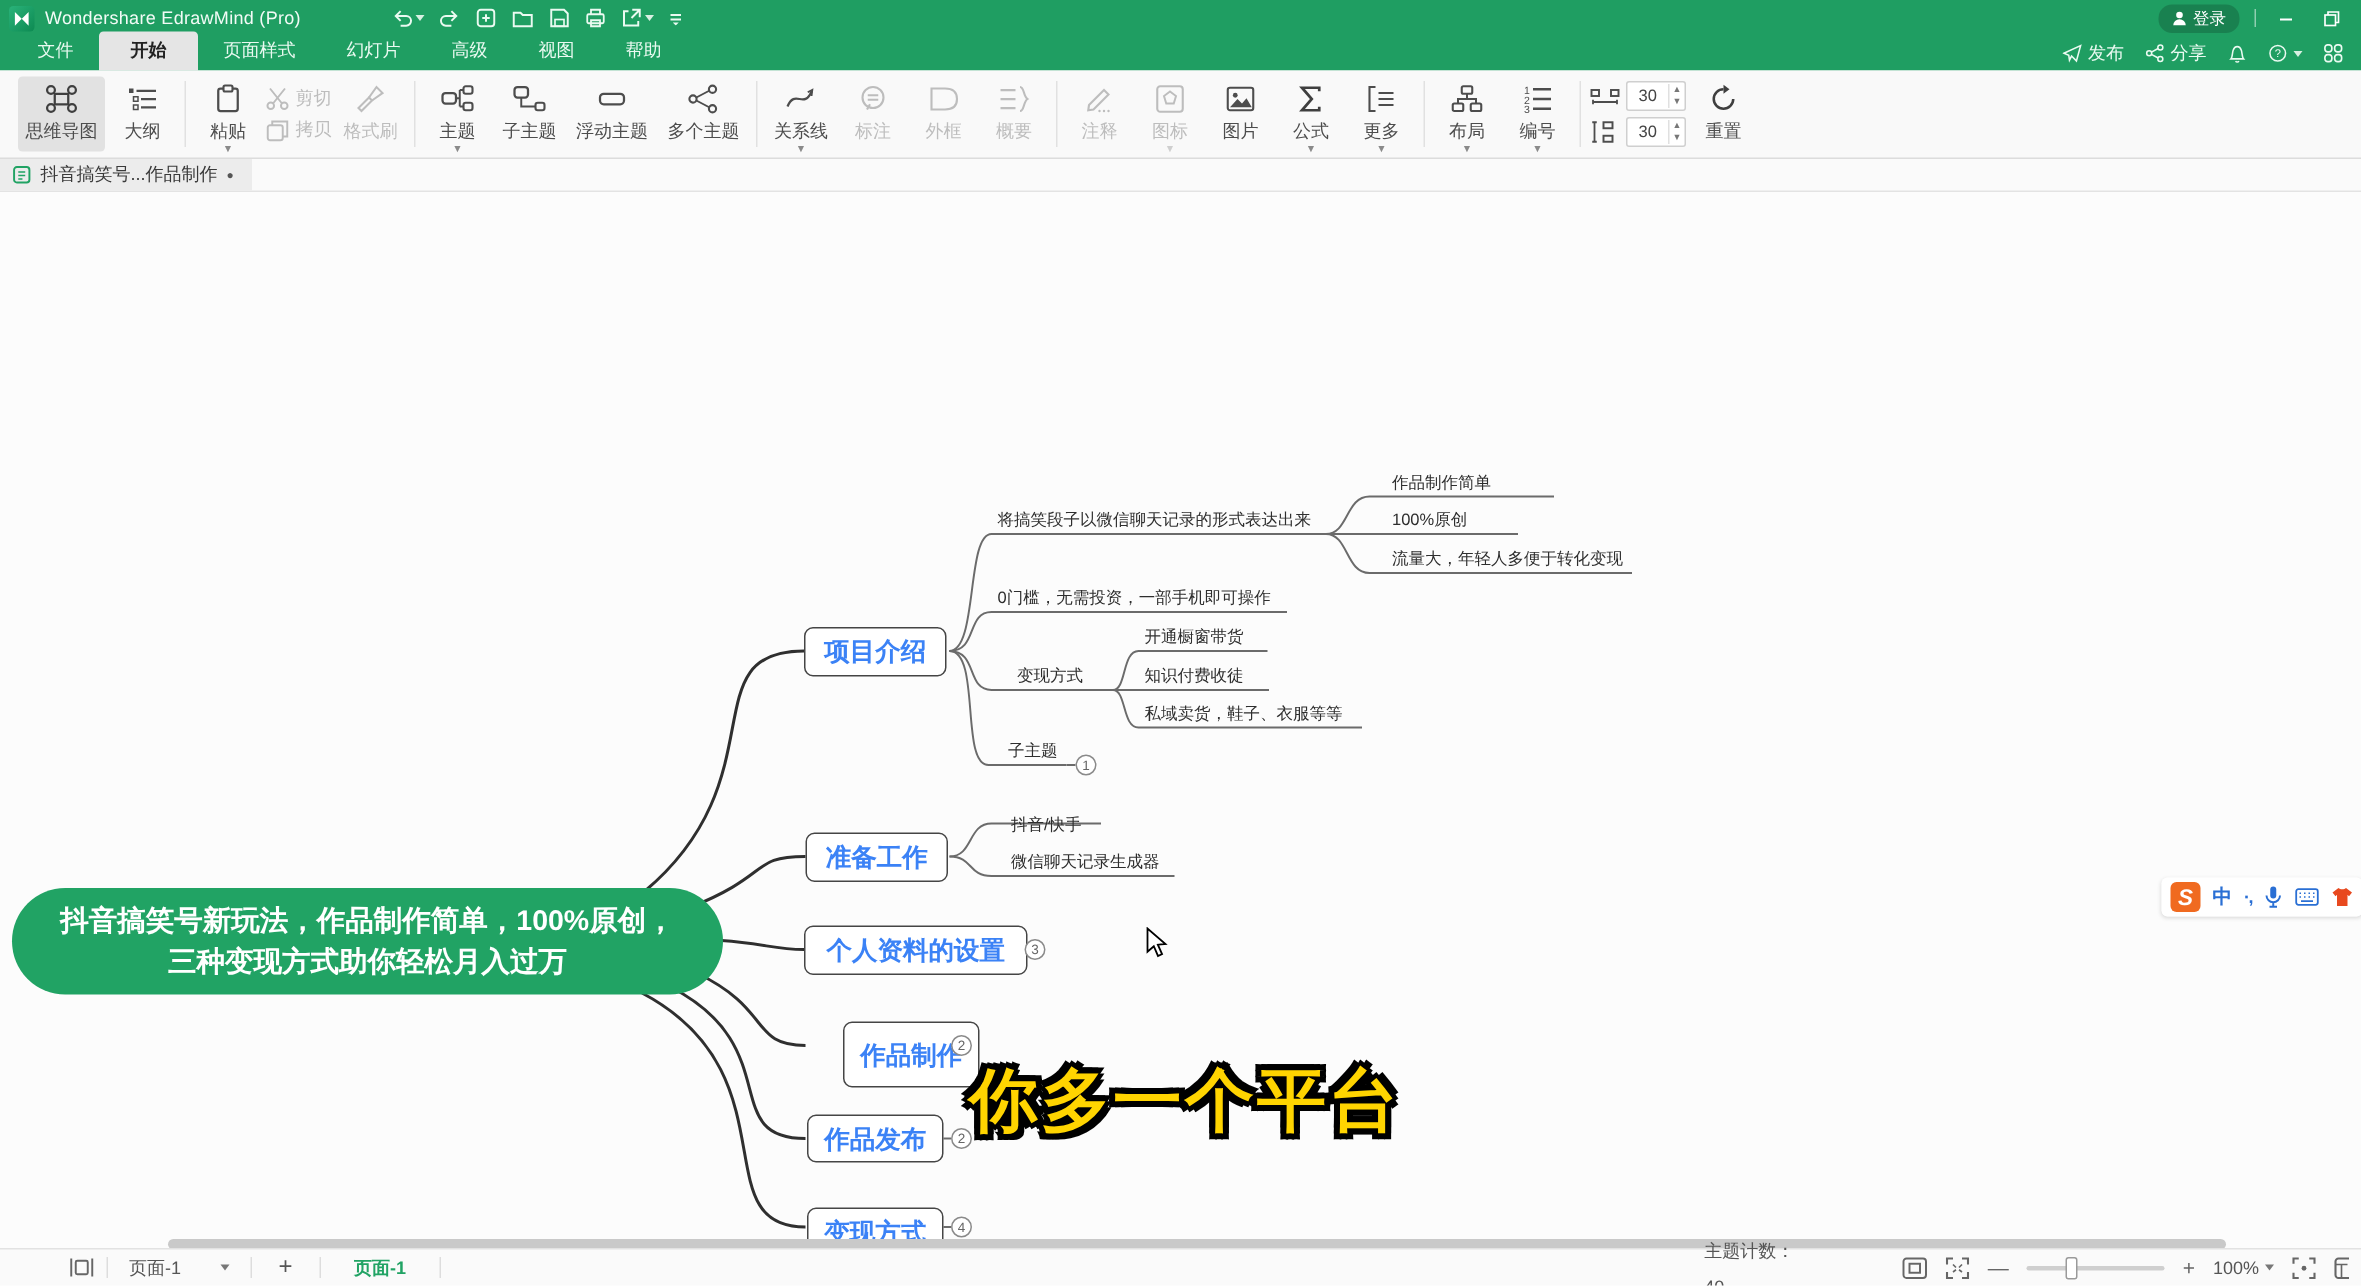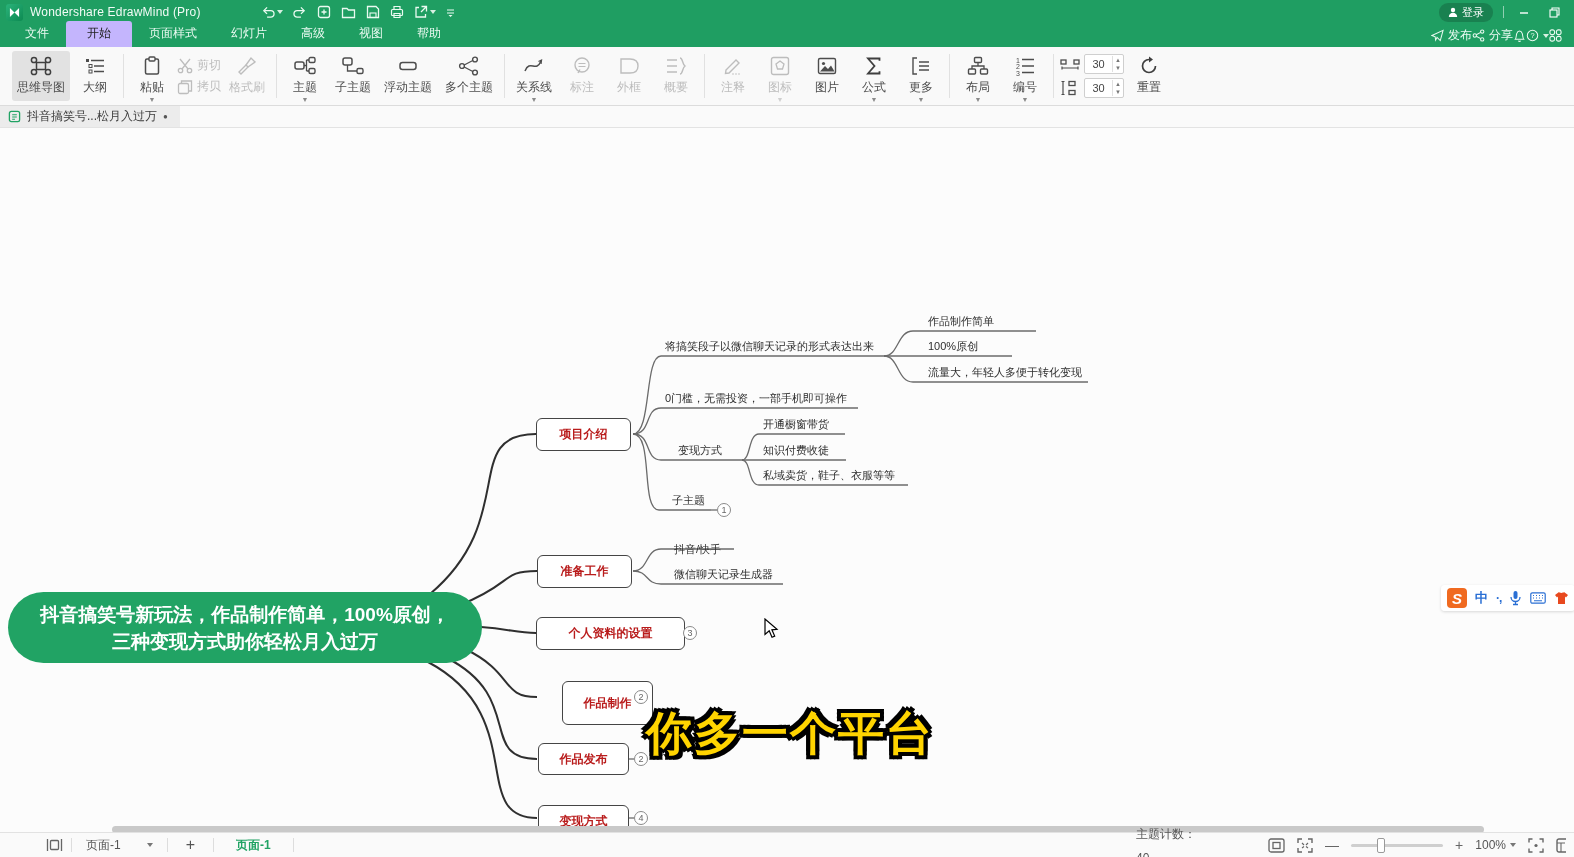--- a/index.html
+++ b/index.html
@@ -16,22 +16,22 @@
   .caret-w { width:0; height:0; border-left:3px solid transparent; border-right:3px solid transparent; border-top:4px solid #d8f0e2; }
   .tb-right { margin-left:auto; display:flex; align-items:center; gap:10px; padding-right:10px; }
   .login-pill { display:flex; align-items:center; gap:4px; background:rgba(0,0,0,.18); border-radius:9px; padding:2px 9px; font-size:11px; color:#fff; }
   .tb-sep { width:1px; height:12px; background:rgba(255,255,255,.5); }
   .win-btn { width:20px; height:16px; display:flex; align-items:center; justify-content:center; }
 
   
   .menubar { position:absolute; left:0; top:24px; width:1574px; height:23px; background:#1f9e62; display:flex; align-items:flex-end; }
   .menu-items { display:flex; align-items:flex-end; padding-left:8px; }
   .menu-item { font-size:12px; color:#eafaf1; padding:4px 17px 5px; cursor:default; }
-  .menu-item.active { background:#c4b5fd; color:#222; border-radius:3px 3px 0 0; font-weight:normal; padding:4px 21px 5px; }
-  .menu-right { margin-left:auto; display:flex; align-items:center; padding:0 12px 3px 0; color:#eafaf1; font-size:12px;text-align:center; }
+  .menu-item.active { background:#e5e5e5; color:#222; border-radius:3px 3px 0 0; font-weight:bold; padding:4px 21px 5px; }
+  .menu-right { margin-left:auto; display:flex; align-items:center; gap:14px; padding:0 12px 3px 0; color:#eafaf1; font-size:12px;text-align:center; }
   .mr-item { display:flex; align-items:center; gap:4px; }
 
   
   .toolbar { position:absolute; left:0; top:47px; width:1574px; height:59px; background:#f9f9f9; border-bottom:1px solid #dcdcdc; display:flex; align-items:center; padding-left:6px; }
   .tgroup { display:flex; align-items:center; height:52px; gap:3px; padding:0 6px; }
   .tdivider { width:1px; height:44px; background:#e1e1e1; }
   .tbtn { position:relative; display:flex; flex-direction:column; align-items:center; justify-content:center; gap:3px; min-width:44px; height:50px; padding:2px 5px; border-radius:3px; color:#4d4d4d; font-size:12px;text-align:center; }
   .tbtn.sel { background:#e2e2e2; }
   .tbtn.disabled { color:#bdbdbd; }
   .tbtn .cdown { position:absolute; bottom:-2px; left:50%; transform:translateX(-50%); font-size:7px; color:#8a8a8a; line-height:1; }
@@ -47,21 +47,21 @@
 
   
   .tabbar { position:absolute; left:0; top:106px; width:1574px; height:22px; background:#fafafa; border-bottom:1px solid #e3e3e3; display:flex; align-items:stretch; }
   .doc-tab { display:flex; align-items:center; gap:6px; background:#ececec; padding:0 12px 0 8px; font-size:12px; color:#3a3a3a; max-width:230px; }
   .doc-dot { font-size:8px; color:#555; }
 
   
   .canvas { position:absolute; left:0; top:128px; width:1574px; height:704px; background:#fcfcfc; overflow:hidden; }
   .map-lines { position:absolute; left:0; top:0; }
   .central-topic { position:absolute; left:8px; top:464px; width:474px; height:71px; background:#21a364; border-radius:36px; color:#fff; font-size:19px; font-weight:bold; display:flex; align-items:center; justify-content:center; text-align:center; line-height:27px; padding:0 26px; }
-  .tnode { position:absolute; background:#fff; border:1.6px solid #454545; border-radius:6px; display:flex; align-items:center; justify-content:center; font-size:12px; font-weight:bold; color:#b91c1c;font-family:Liberation Serif, serif; }
+  .tnode { position:absolute; background:#fff; border:1.6px solid #454545; border-radius:6px; display:flex; align-items:center; justify-content:center; font-size:17px; font-weight:bold; color:#3b82f6;font-family:Liberation Serif, serif; }
   .subtext { position:absolute; font-size:11px; color:#2e2e2e; white-space:nowrap; }
   .cbadge { position:absolute; width:14px; height:14px; border:1px solid #8a8a8a; border-radius:50%; background:#fff; color:#666; font-size:9px; display:flex; align-items:center; justify-content:center; }
   .subtitle-overlay { position:absolute; left:640px; top:575px; width:300px; text-align:center; font-size:46px; font-weight:900; letter-spacing:2px; color:#ffd400; white-space:nowrap;
       text-shadow:-4px -4px 0 #000,4px -4px 0 #000,-4px 4px 0 #000,4px 4px 0 #000,-4px 0 0 #000,4px 0 0 #000,0 -4px 0 #000,0 4px 0 #000,-2px -2px 0 #000,2px 2px 0 #000; }
   .hscroll { position:absolute; left:112px; top:698px; width:1372px; height:7px; border-radius:4px; background:#c9c9c9; }
   .ime-bar { position:absolute; left:1441px; top:457px; height:26px; display:flex; align-items:center; gap:8px; padding:0 6px; background:rgba(255,255,255,.85); border-radius:4px; box-shadow:0 1px 3px rgba(0,0,0,.15); }
   .ime-logo { width:20px; height:20px; background:#f06a20; border-radius:4px; color:#fff; font-weight:bold; font-size:15px; font-style:italic; display:flex; align-items:center; justify-content:center; }
   .ime-mode { color:#2a6fd4; font-size:13px; font-weight:bold; }
   .ime-punc { color:#2a6fd4; font-size:12px; font-weight:bold; letter-spacing:-1px; }
   .cursor { position:absolute; left:764px; top:490px; }
@@ -454,21 +454,21 @@
     </div>
   </div>
 </div>
 
 <div class="tabbar">
   <div class="doc-tab">
     <svg width="13" height="13" viewBox="0 0 14 14">
         <rect x="1.5" y="1.5" width="11" height="11" rx="2" fill="none" stroke="#21a364" stroke-width="1.4"></rect>
         <path d="M4.5,5 H9.5 M4.5,7.5 H9.5 M4.5,10 H7.5" stroke="#21a364" stroke-width="1.1"></path>
       </svg>
-    <span>抖音搞笑号...松月入过万</span>
+    <span>抖音搞笑号...作品制作</span>
     <span class="doc-dot">●</span>
   </div>
 </div>
 
 <div class="canvas">
 
   <svg class="map-lines" width="1574" height="704">
 
     <g fill="none" stroke="#2f2f2f" stroke-width="2">
       <path d="M430,466 C520,390 460,306 536,306"></path>

